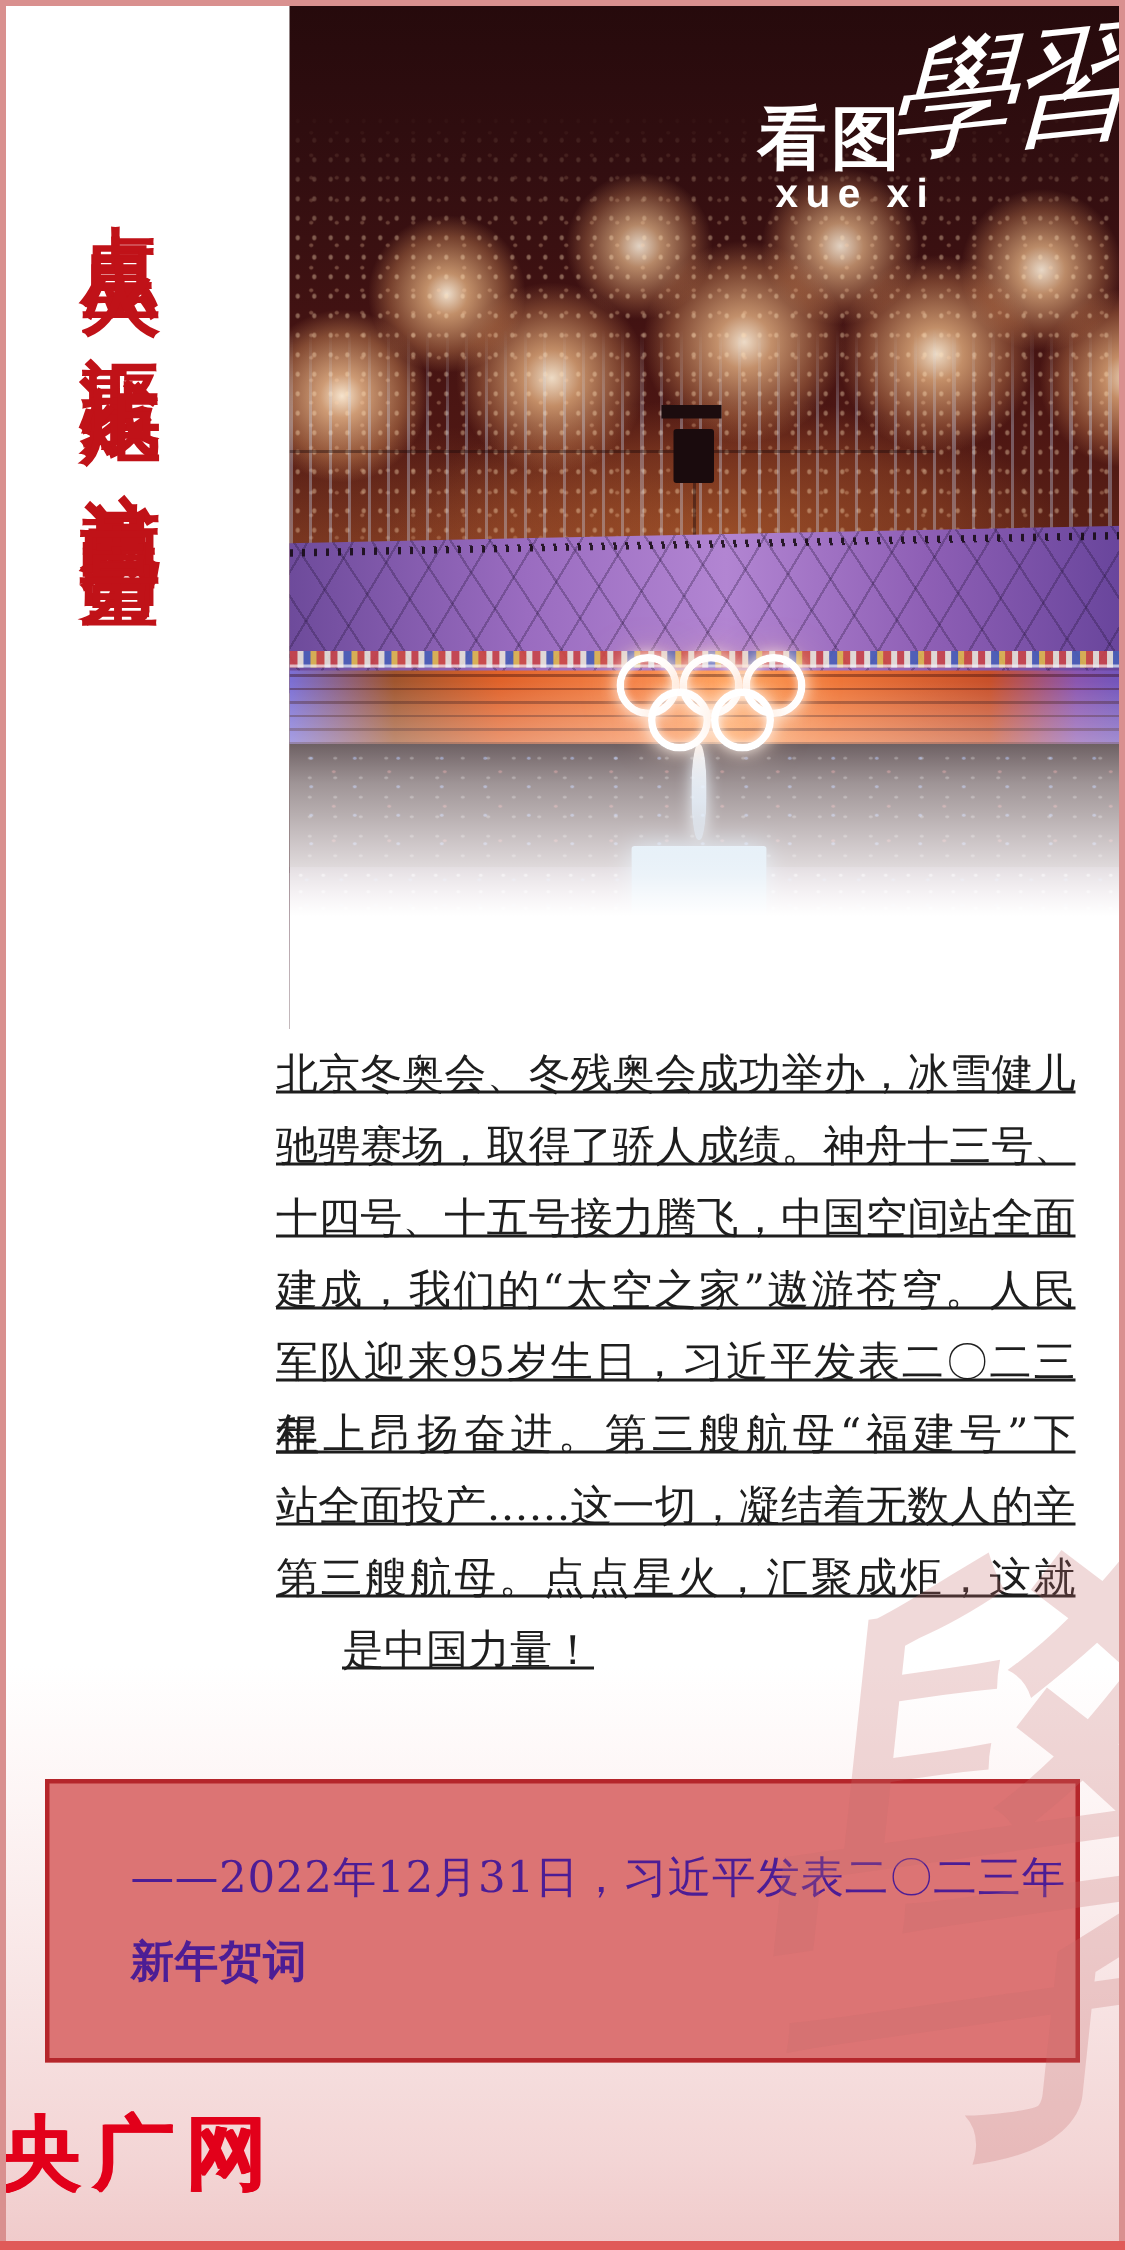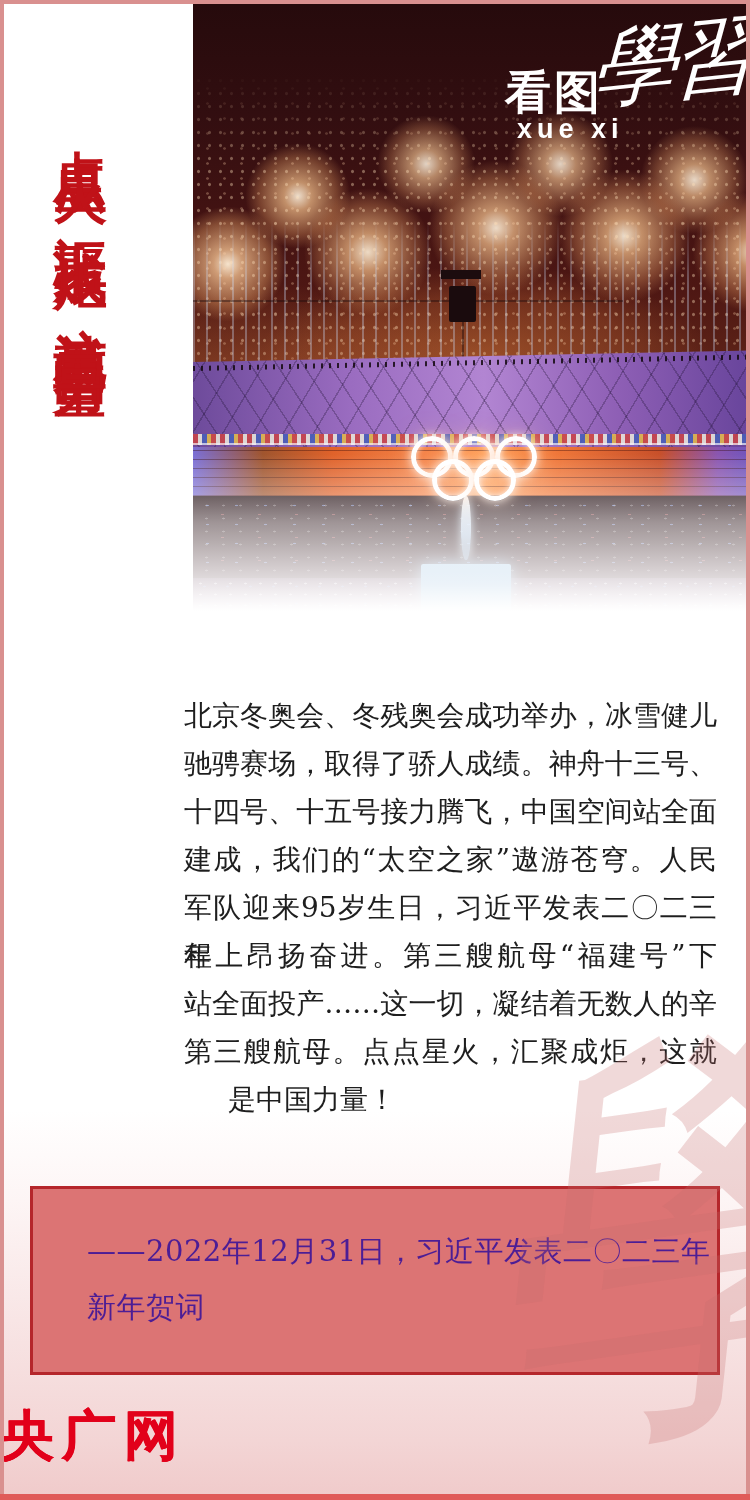--- a/index.html
+++ b/index.html
@@ -131,30 +131,30 @@
   .brand-cn   { left:312px; top:58px;  font-size:46px; font-weight:bold; letter-spacing:3px; }
   .brand-py   { left:324px; top:110px; font-size:27px; font-weight:bold; letter-spacing:5px; }
   .brand-calli{ left:398px; top:14px;  font-size:86px; line-height:1;
     font-family:"DejaVu Serif","Liberation Serif",serif; font-style:italic;
     transform:rotate(-6deg) skewX(-8deg); letter-spacing:-6px; }
 
   
   .body-text { position:absolute; left:184px; top:692px; width:533px; z-index:2;
     font-family:"DejaVu Serif","Liberation Serif",serif;
     font-size:28px; color:#1e1e1e; }
-  .body-line { height:48px; line-height:48px; text-align:justify; text-align-last:justify; }
+  .body-line { height:48px; line-height:48px; text-align:justify; text-align-last:justify;text-decoration:underline; }
   .body-line:last-child { text-align-last:left;margin-left:44px; }
 
   
   .quote-box { position:absolute; left:30px; top:1186px; width:690px; height:189px; z-index:3;
     border:3px solid var(--quote-border); background:var(--quote-bg);
     padding:43px 0 0 54px; }
   .quote-line { position:relative; z-index:5; color:#4c1d95; line-height:38px;
     font-family:"DejaVu Serif","Liberation Serif",serif; font-size:29px; letter-spacing:.5px; }
-  .quote-line + .quote-line { margin-top:18px; }
+  .quote-line + .quote-line { margin-top:18px;font-weight:bold; }
 
   
   .footer-logo { position:absolute; left:0; top:1400px; width:750px; z-index:5; text-align:left;
     font-size:54px; font-weight:bold; color:var(--footer-red); letter-spacing:8px;
     text-shadow:.6px 0 currentColor, -.6px 0 currentColor; }
 </style>
 </head>
 <body>
 
 <div class="canvas">

